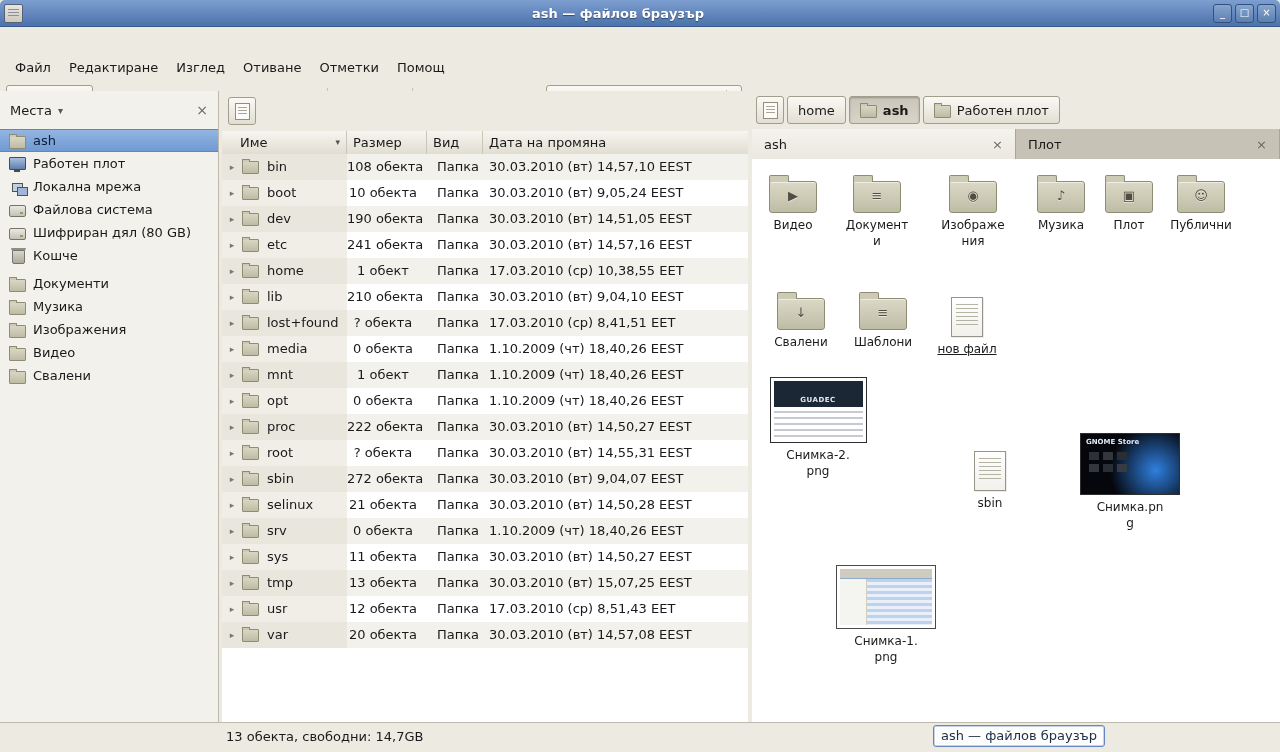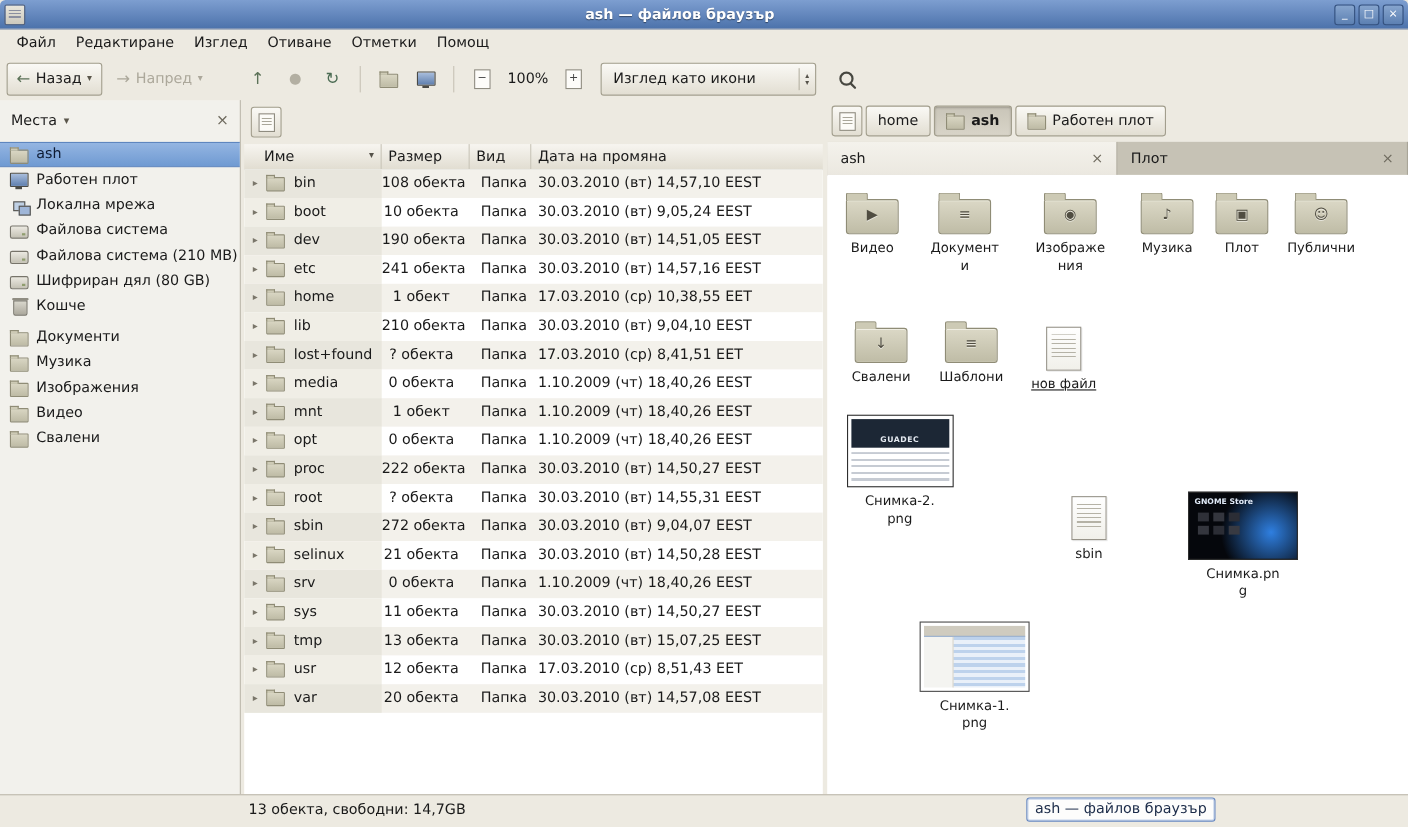--- a/index.html
+++ b/index.html
@@ -7,21 +7,21 @@
 
   
   .titlebar{height:26px;display:flex;align-items:center;background:linear-gradient(#7D9ED0,#4C72AB);border-bottom:1px solid #39588C;border-radius:5px 5px 0 0;}
   .win-icon{width:17px;height:17px;margin-left:4px;background:linear-gradient(#E9E6DC,#CDC9BD);border:1px solid #55617A;border-radius:2px;position:relative;}
   .win-icon::after{content:"";position:absolute;left:3px;right:3px;top:4px;height:8px;background:repeating-linear-gradient(to bottom,#8B8FA0 0 1px,transparent 1px 3px);}
   .title{flex:1;text-align:center;color:#fff;font-weight:bold;text-shadow:0 1px 1px rgba(0,0,0,.45);}
   .winbtns{display:flex;gap:3px;margin-right:4px;}
   .wbtn{width:17px;height:17px;display:flex;align-items:center;justify-content:center;background:linear-gradient(#87A5CE,#5C80B2);border:1px solid #34517E;border-radius:3px;color:#fff;font-size:10px;line-height:1;cursor:default;}
 
   
-  .menubar{height:24px;display:flex;align-items:center;padding-left:6px;background:#EDEAE1;}
+  .menubar{height:24px;display:flex;align-items:center;padding-left:6px;background:#EDEAE1;margin-top:28px;}
   .menu-item{padding:3px 9px;}
   .toolbar{height:41px;display:flex;align-items:center;padding:0 6px;background:#EDEAE1;border-bottom:1px solid #C8C4B7;gap:4px;}
   .tbtn{display:flex;align-items:center;gap:5px;height:28px;padding:0 8px;border-radius:3px;background:linear-gradient(#FAF9F5,#E2DED2);border:1px solid #A29E8D;}
   .tbtn.flat{background:transparent;border:1px solid transparent;}
   .tbtn.sq{width:28px;padding:0;justify-content:center;}
   .arr{font-size:15px;color:#5C7258;line-height:1;}
   .dim,.dim .arr,.tbtn .dim{color:#ACA89B !important;}
   .dd{font-size:9px;color:#5A564B;}
   .stopdot{font-size:13px;color:#B3AFA2;line-height:1;}
   .tsep{width:1px;height:24px;background:#C7C3B6;margin:0 6px;}
@@ -231,26 +231,20 @@
           <div class="side-item">
             <span class="ibox">
               <span class="ico ico-drive"></span>
             </span>
             <span class="slabel">Файлова система</span>
           </div>
           <div class="side-item">
             <span class="ibox">
               <span class="ico ico-drive"></span>
             </span>
-            <span class="slabel">Файлова система (210 MB)</span>
-          </div>
-          <div class="side-item">
-            <span class="ibox">
-              <span class="ico ico-drive"></span>
-            </span>
             <span class="slabel">Шифриран дял (80 GB)</span>
           </div>
           <div class="side-item">
             <span class="ibox">
               <span class="ico ico-trash"></span>
             </span>
             <span class="slabel">Кошче</span>
           </div>
           <div class="side-gap"></div>
           <div class="side-item">
@@ -585,21 +579,21 @@
                 <div class="tw-text">GUADEC</div>
               </div>
               <div class="tw-lines"></div>
             </div>
             <div class="ilabel nobreak">Снимка-2.png</div>
           </div>
           <div class="ivitem" style="left: 188px; top: 288px;">
             <div class="file-icon"></div>
             <div class="ilabel nobreak">sbin</div>
           </div>
-          <div class="ivitem" style="left: 328px; top: 288px;">
+          <div class="ivitem" style="left: 328px; top: 274px;">
             <div class="thumb dark">
               <div class="td-text">GNOME Store</div>
               <div class="td-sq"></div>
             </div>
             <div class="ilabel nobreak">Снимка.png</div>
           </div>
           <div class="ivitem" style="left: 84px; top: 406px;">
             <div class="thumb shot">
               <div class="ts-tb"></div>
               <div class="ts-side"></div>

